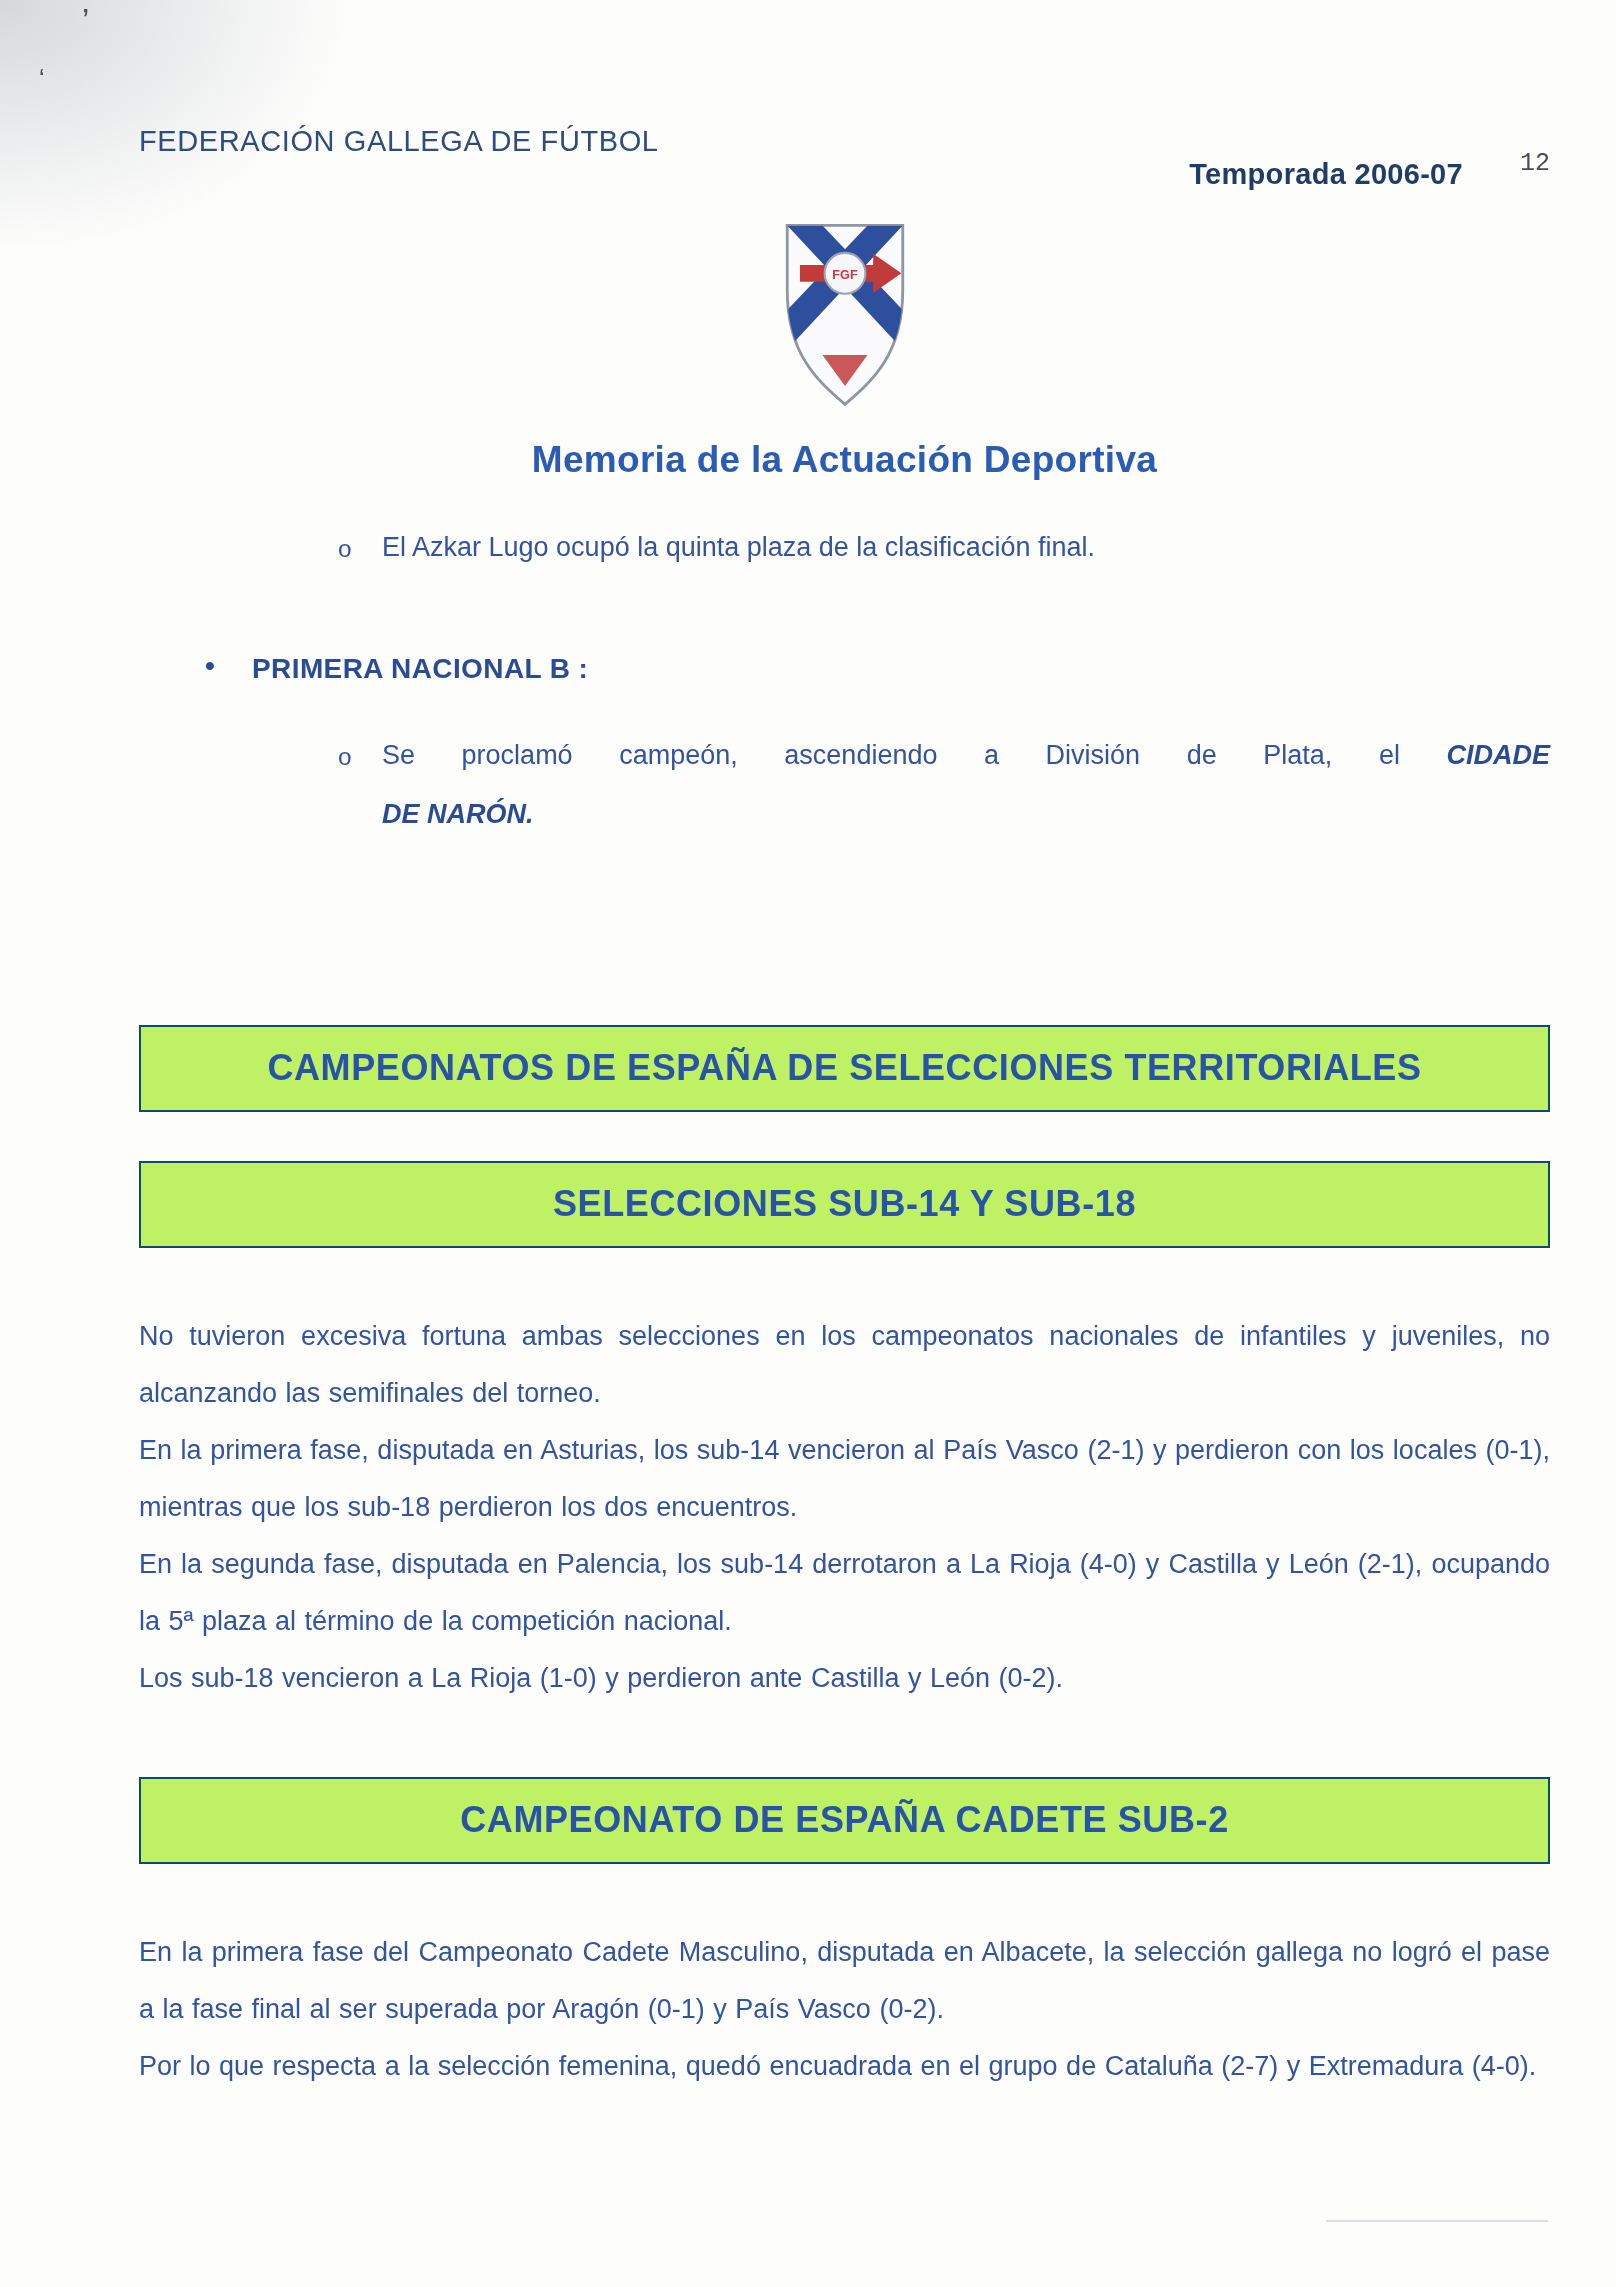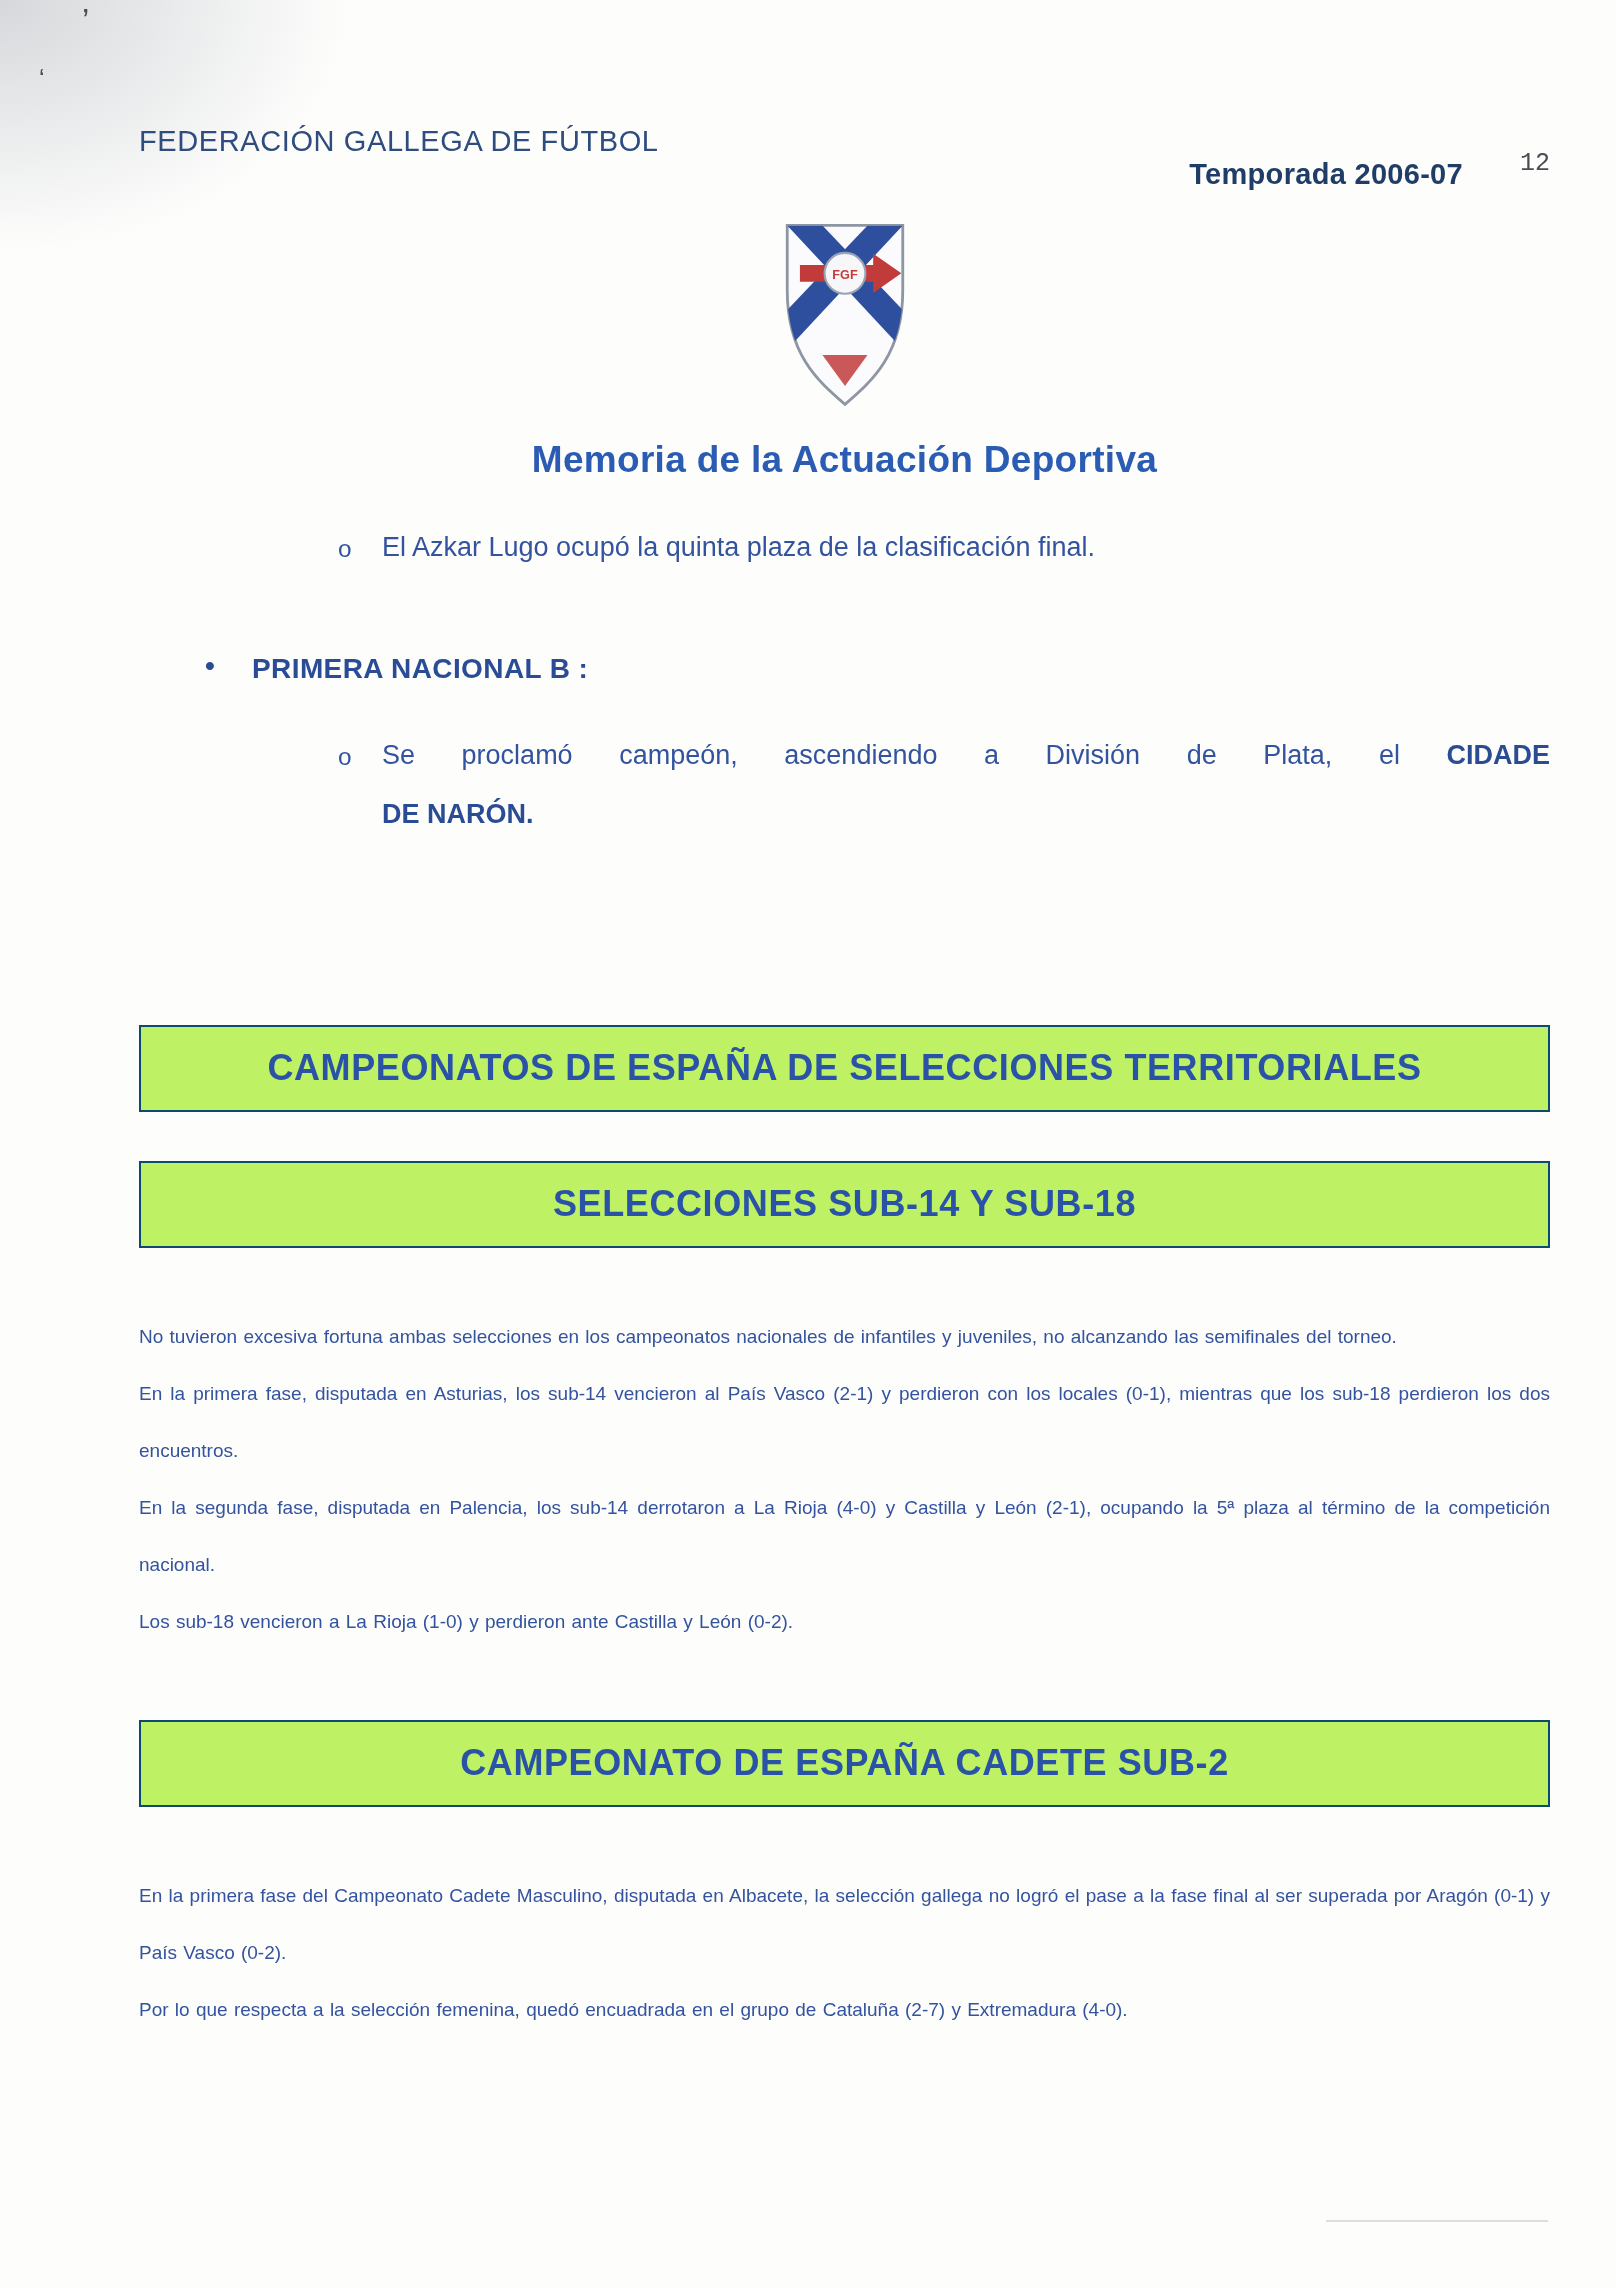--- a/index.html
+++ b/index.html
@@ -37,40 +37,40 @@
     text-align:center; margin-top:29px;
     font-size:37px; font-weight:bold; color:#2b5cb4; letter-spacing:0.3px;
   }
 
   .sub-item {
     position:relative; margin-left:243px; margin-top:37px;
     font-size:27px; color:#33539f; line-height:59px;
   }
   .marker-o { position:absolute; left:-44px; top:1px; font-size:24.4px; color:#33539f; }
   .sub-item .line1 { text-align:justify; text-align-last:justify; }
-  .sub-item strong { font-weight:bold; color:#2a4c94; }
+  .sub-item strong { font-weight:bold; color:#2a4c94;font-style:italic; }
 
   .main-bullet {
     position:relative; margin-left:113px; margin-top:76px;
     font-size:28px; font-weight:bold; color:#2a4c94; letter-spacing:0.4px;
   }
   .marker-dot { position:absolute; left:-47px; top:-2.9px; font-size:28px; }
 
   .heading-box {
     border:2px solid #0c4a6e;
     text-align:center; font-weight:bold; font-size:36px; color:#2a53a8;
     padding:19.5px 9.8px 21.5px; letter-spacing:0.6px;
     background:#bef264;
   }
   .box1 { margin-top:181px; }
   .box2 { margin-top:49px; }
   .box3 { margin-top:70px; }
 
   .body-text {
-    margin-top:60px; font-size:19px; color:#33539f;
+    margin-top:60px; font-size:27px; color:#33539f;
     line-height:57px; text-align:justify; word-spacing:1px;
   }
   .body-text p { margin:0; }
 </style>
 </head>
 <body>
 
 <div class="page">
 
   <div class="scan-smudge"></div>

